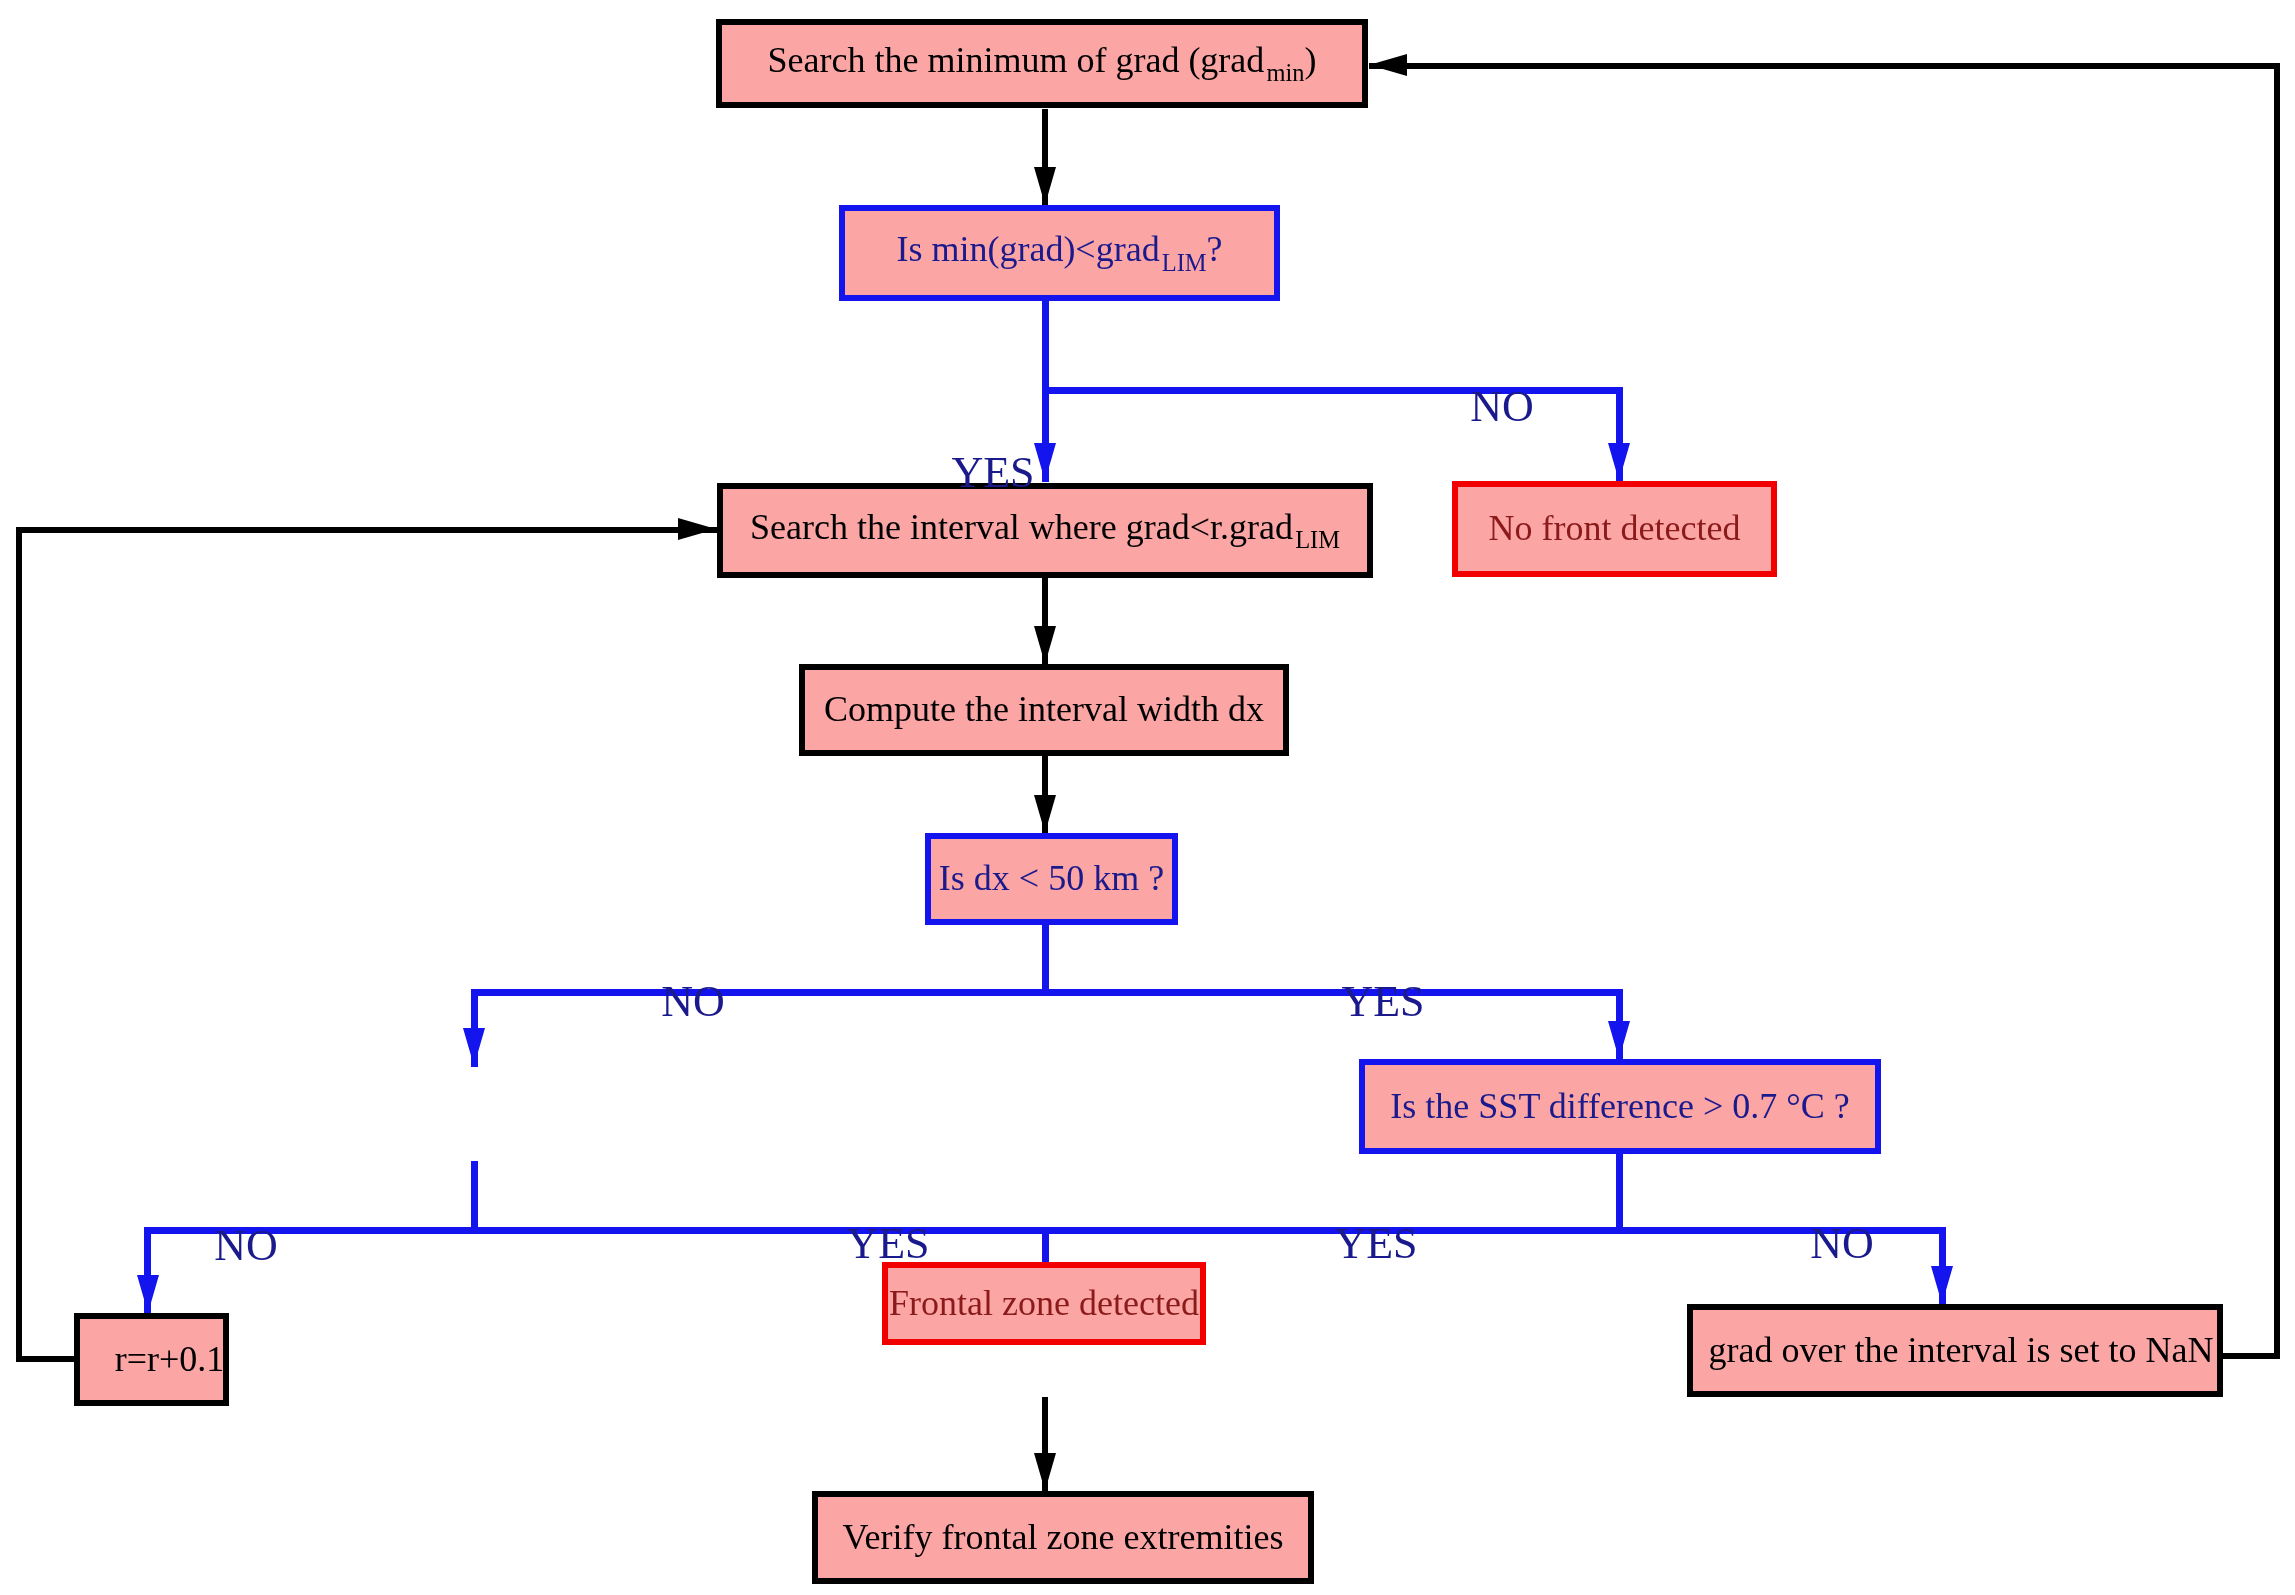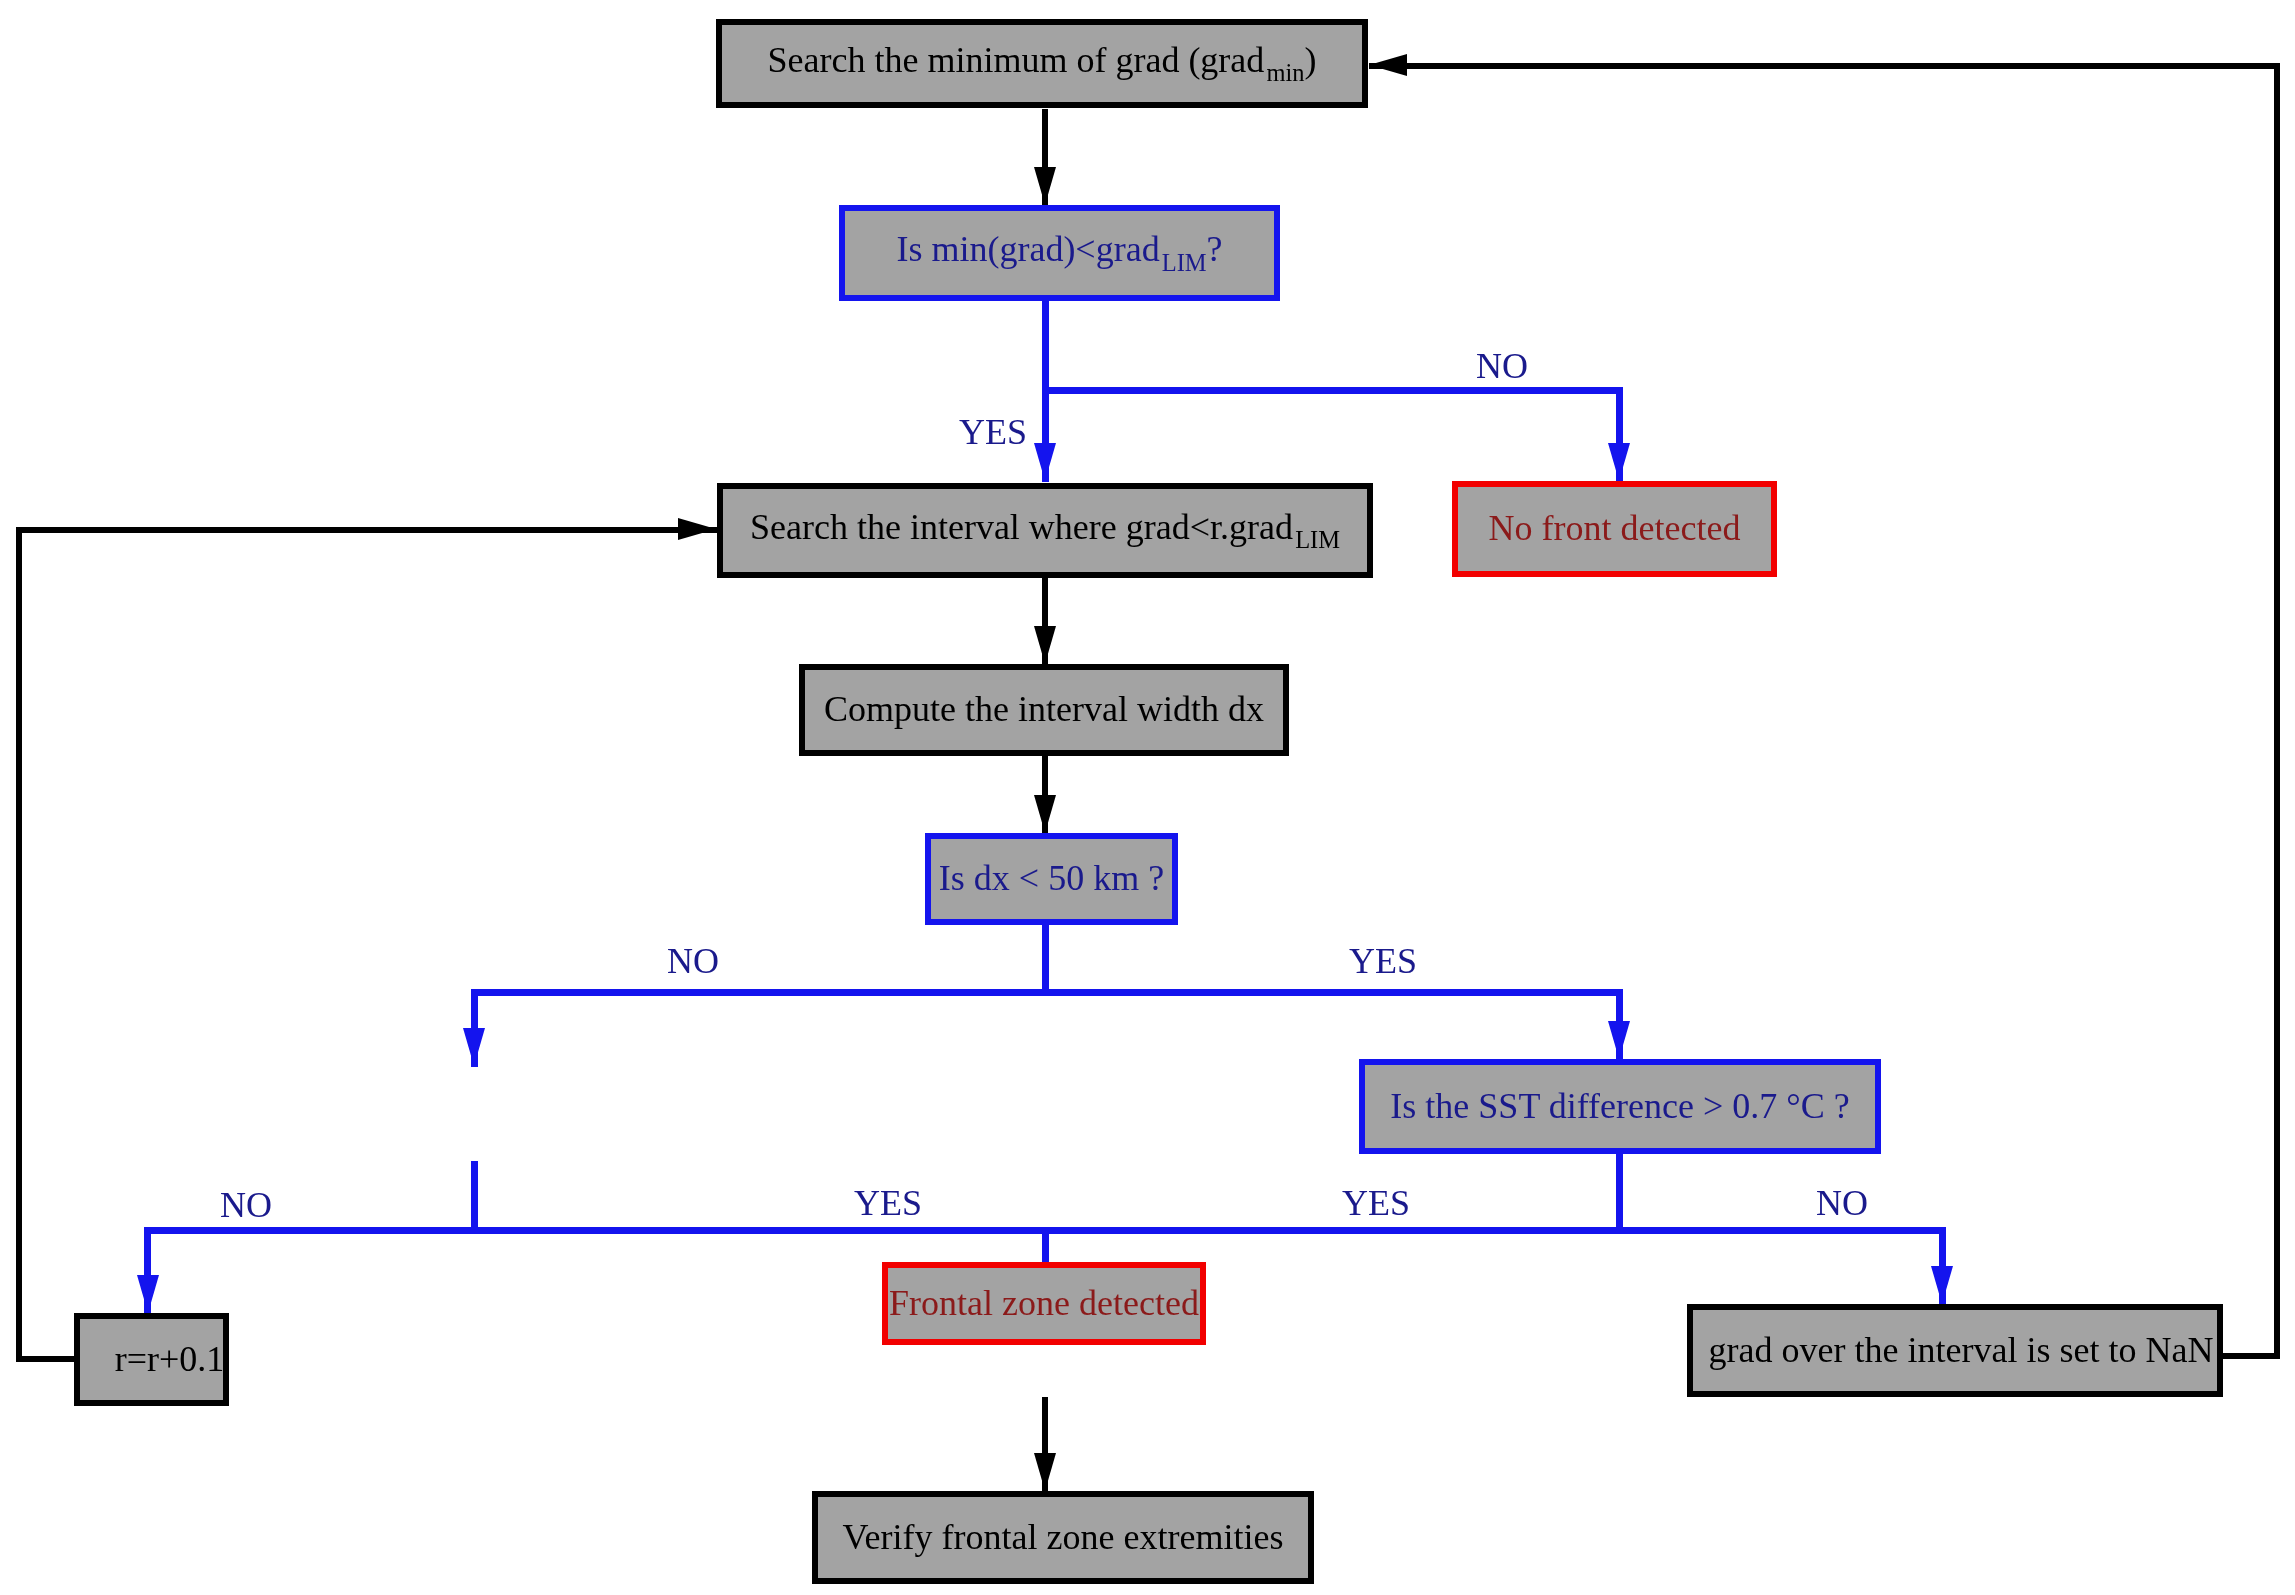--- a/index.html
+++ b/index.html
@@ -3,38 +3,38 @@
 <meta charset="utf-8">
 <style>
   html,body{margin:0;padding:0;background:#fff;}
   .canvas{
     position:relative;width:2295px;height:1596px;background:#fff;
     font-family:"Liberation Serif","DejaVu Serif",serif;
     overflow:hidden;
   }
   .box{
     position:absolute;display:flex;align-items:center;justify-content:center;
-    text-align:left;box-sizing:border-box;background:#a3a3a3;
+    text-align:left;box-sizing:border-box;background:#fca5a5;
   }
   .b-black{border:6.2px solid var(--line-black);color:var(--text-black);}
   .b-blue{border:6.9px solid var(--line-blue);color:var(--text-blue);}
   .b-red{border:6.9px solid var(--border-red);color:var(--text-red);}
   .txt{font-size:36px;line-height:1.15;white-space:nowrap;}
   .sb{font-size:0.68em;vertical-align:-0.38em;padding-left:2.1px;}
   .line{position:absolute;}
   .lblack{background:var(--line-black);}
   .lblue{background:var(--line-blue);}
   .arrow{position:absolute;width:0;height:0;}
   .ad-black{border-left:11px solid transparent;border-right:11px solid transparent;border-top:38px solid var(--line-black);}
   .ad-blue{border-left:11px solid transparent;border-right:11px solid transparent;border-top:38px solid var(--line-blue);}
   .ar-black{border-top:11px solid transparent;border-bottom:11px solid transparent;border-left:38px solid var(--line-black);}
   .al-black{border-top:11px solid transparent;border-bottom:11px solid transparent;border-right:38px solid var(--line-black);}
   .elabel{
     position:absolute;transform:translate(-50%,-50%);
-    font-size:36px;color:var(--text-blue);white-space:nowrap;
+    font-size:44px;color:var(--text-blue);white-space:nowrap;margin-top:40px;
   }
 </style>
 </head>
 <body>
 
 <div class="canvas">
 
   <div class="line lblack" style="left:1042px;top:109px;width:5.5px;height:96px;"></div>
   <div class="arrow ad-black" style="left:1034px;top:167px;"></div>
 

